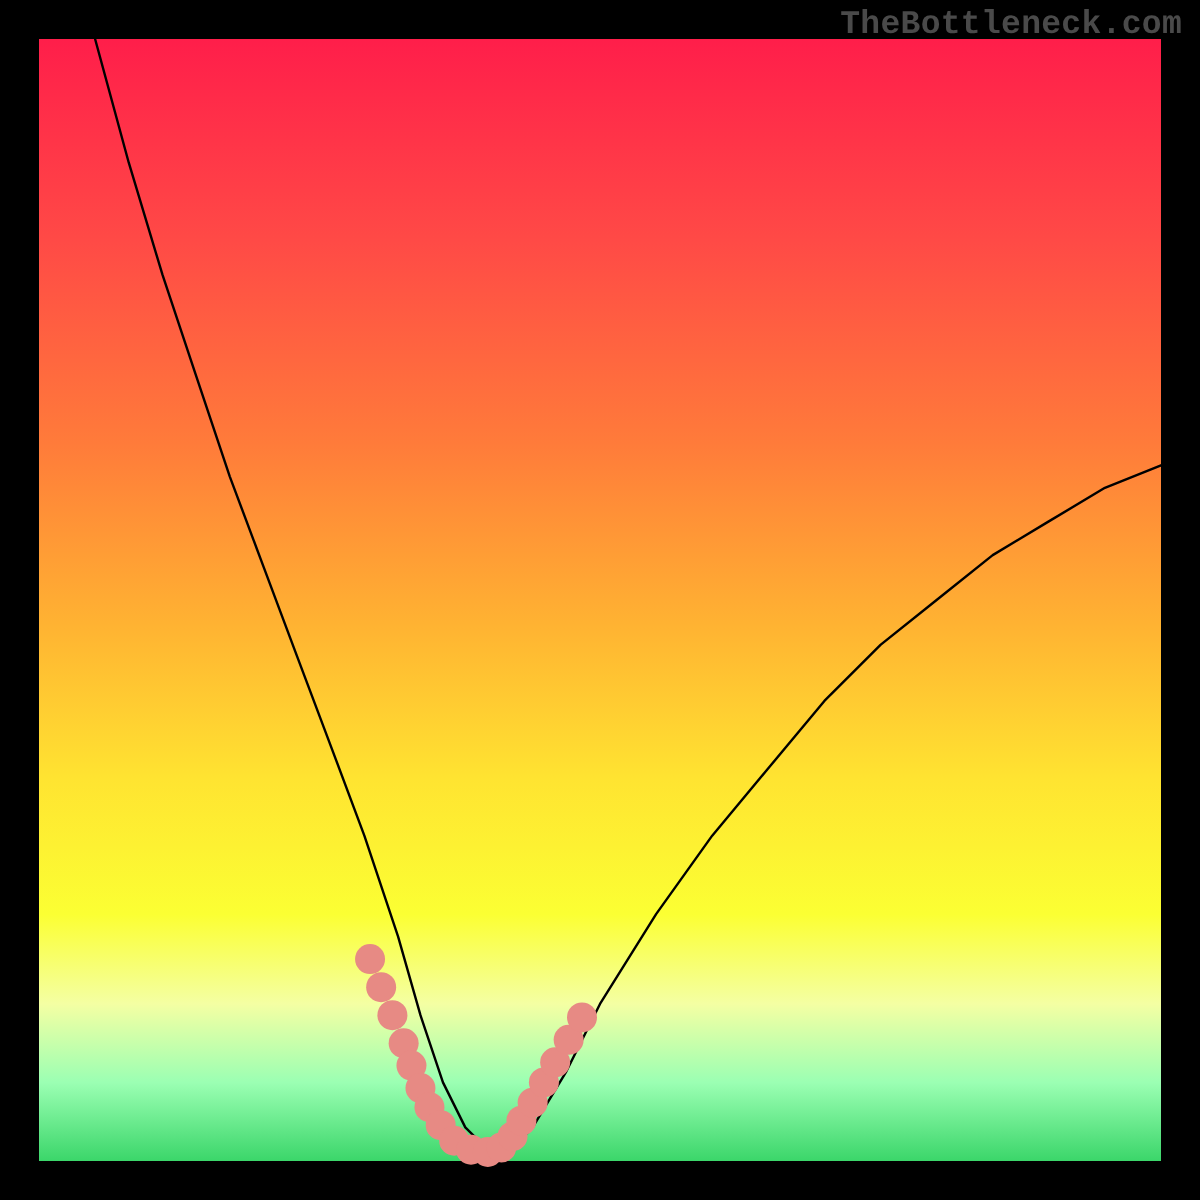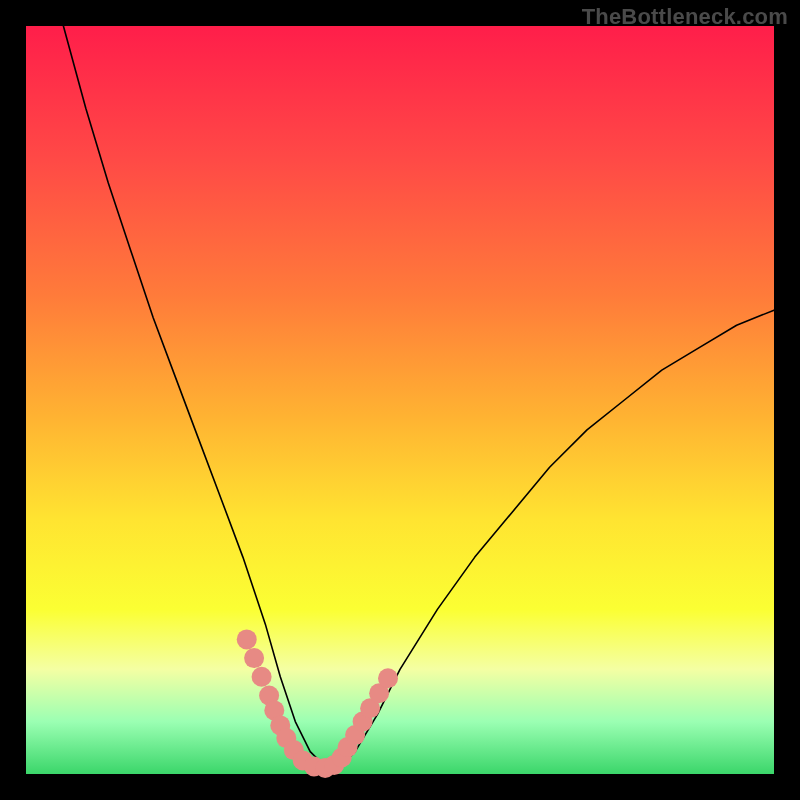--- a/index.html
+++ b/index.html
@@ -9,20 +9,21 @@
     height: 800px;
     background: #000;
     font-family: Arial, Helvetica, sans-serif;
     overflow: hidden;
   }
   .frame {
     position: relative;
     width: 800px;
     height: 668px;
     background: #000;
+    font-family: Liberation Mono, monospace;
   }
   .watermark {
     position: absolute;
     top: 4px;
     right: 12px;
     color: #4a4a4a;
     font-size: 22px;
     font-weight: 600;
     letter-spacing: 0.2px;
     z-index: 10;

